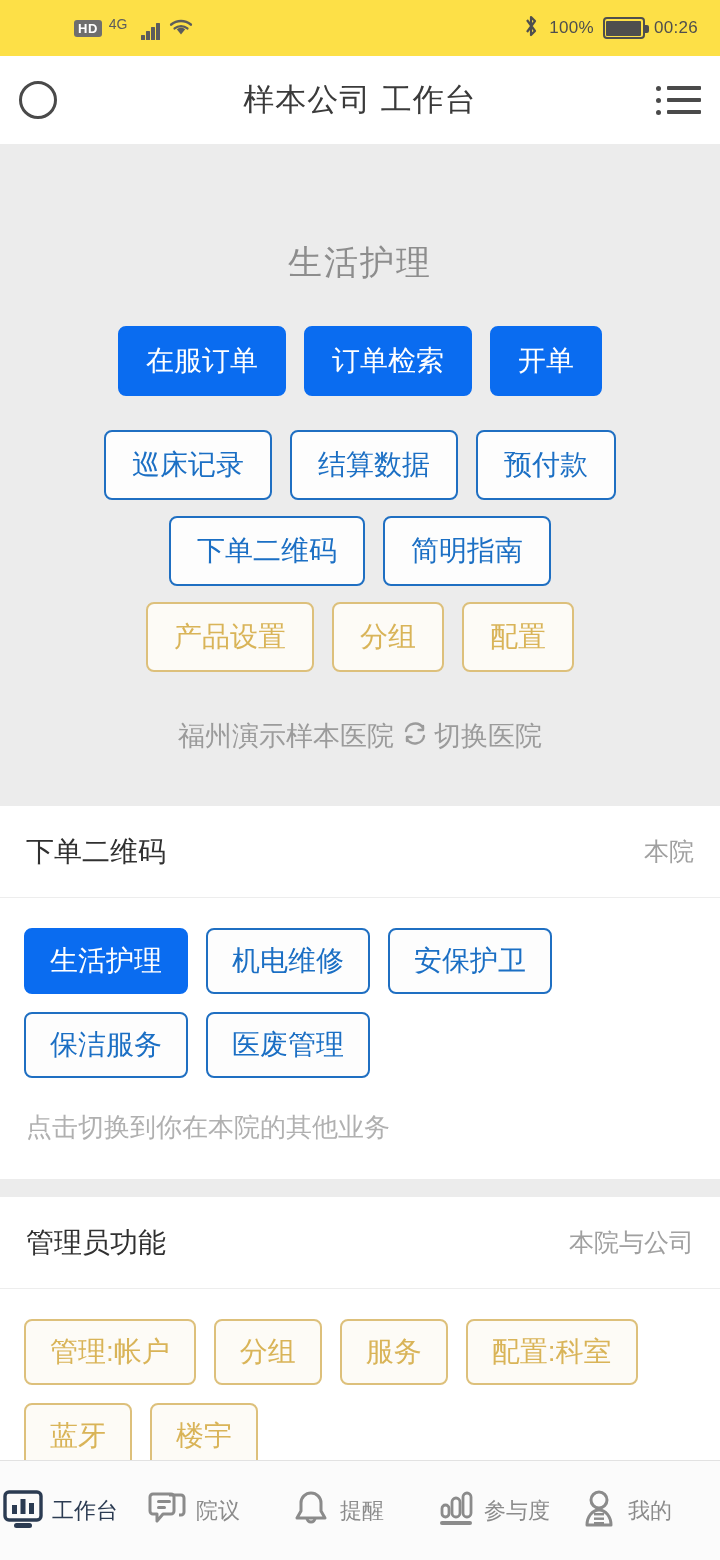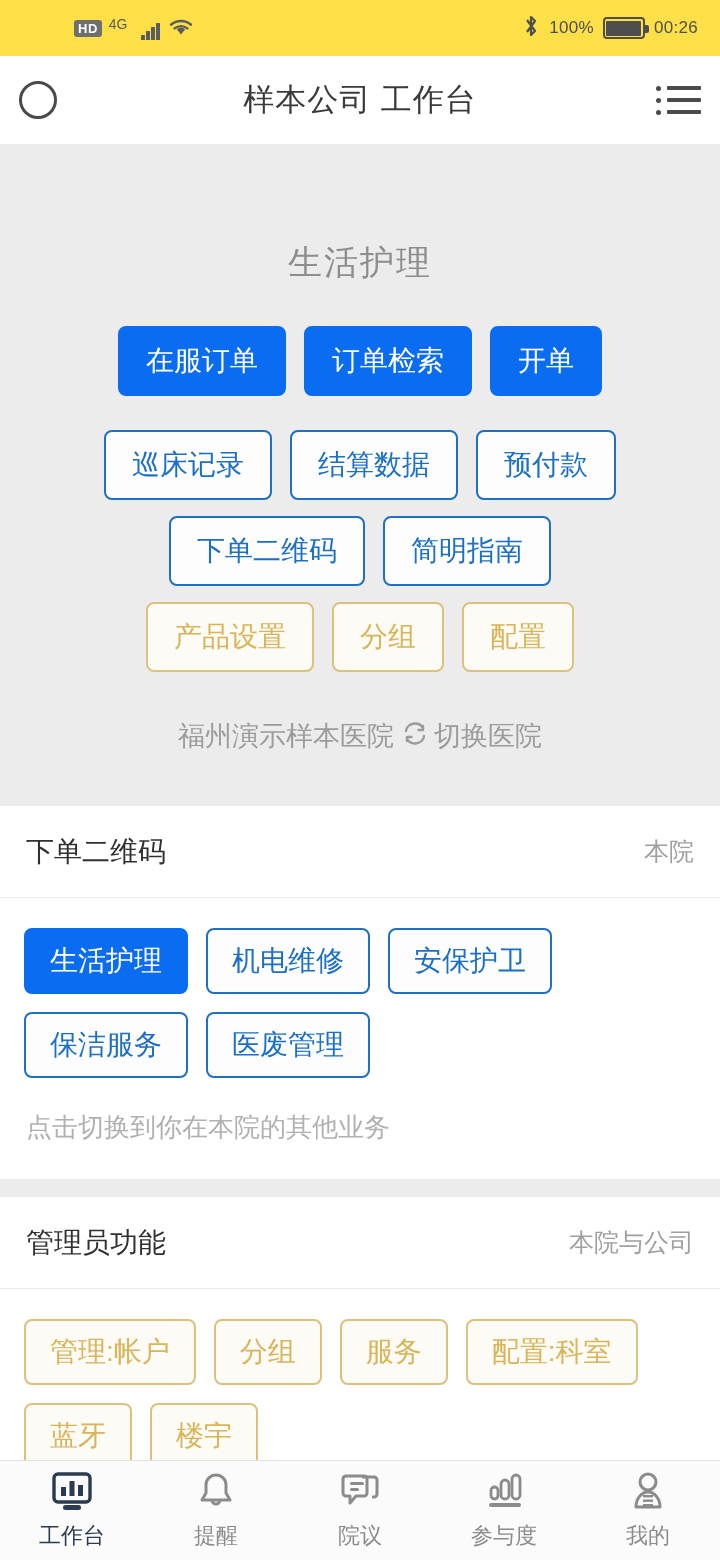--- a/index.html
+++ b/index.html
@@ -89,21 +89,21 @@
   .card-note { font-size: 26px; color: #b0b0b0; padding: 6px 26px 34px; }
 
   .grid { display: flex; flex-wrap: wrap; gap: 18px; }
   .grid .btn { padding: 17px 24px; }
 
   
   .tabbar {
     flex: 0 0 100px; height: 100px; background: #fbfbfb;
     border-top: 1px solid #e2e2e2; display: flex; align-items: center;
   }
-  .tab { flex: 1 1 0; display: flex; flex-direction: column; align-items: center; gap: 6px; cursor: pointer; }
+  .tab { flex: 1 1 0; display: flex; flex-direction: row; align-items: center; gap: 6px; cursor: pointer; }
   .tab .tab-label { font-size: 22px; color: #8b8b8b; }
   .tab.active .tab-label { color: #2b3b52; }
   .tab svg { display: block; }
 </style>
 </head>
 <body>
 
 <div class="phone">
 
   <div class="statusbar">
@@ -250,37 +250,37 @@
           <rect x="29" y="14" width="5" height="11" fill="#2b3b52"></rect>
           <rect x="14" y="34" width="18" height="5" rx="2.5" fill="#2b3b52"></rect>
         </svg>
       </span>
       <span class="tab-label">工作台</span>
     </div>
 
     <div class="tab">
       <span>
         <svg width="46" height="44" viewBox="0 0 46 44">
-          <path d="M23 4 a10 10 0 0 1 10 10 v8 l4 7 H9 l4-7 v-8 a10 10 0 0 1 10-10 z" stroke="#8b8b8b" stroke-width="3" fill="none" stroke-linejoin="round"></path>
-          <path d="M19 29 a4 4 0 0 0 8 0" stroke="#8b8b8b" stroke-width="3" fill="none"></path>
-        </svg>
-      </span>
-      <span class="tab-label">提醒</span>
-    </div>
-
-    <div class="tab">
-      <span>
-        <svg width="46" height="44" viewBox="0 0 46 44">
           <path d="M25 6 h12 a3 3 0 0 1 3 3 v14 a3 3 0 0 1-3 3 h-2" stroke="#8b8b8b" stroke-width="3" fill="none" stroke-linejoin="round"></path>
           <path d="M9 5 h18 a3 3 0 0 1 3 3 v14 a3 3 0 0 1-3 3 h-8 l-6 7 v-7 h-4 a3 3 0 0 1-3-3 v-14 a3 3 0 0 1 3-3 z" stroke="#8b8b8b" stroke-width="3" fill="none" stroke-linejoin="round"></path>
           <rect x="13" y="11" width="14" height="3" rx="1.5" fill="#8b8b8b"></rect>
           <rect x="13" y="17" width="9" height="3" rx="1.5" fill="#8b8b8b"></rect>
         </svg>
       </span>
       <span class="tab-label">院议</span>
+    </div>
+
+    <div class="tab">
+      <span>
+        <svg width="46" height="44" viewBox="0 0 46 44">
+          <path d="M23 4 a10 10 0 0 1 10 10 v8 l4 7 H9 l4-7 v-8 a10 10 0 0 1 10-10 z" stroke="#8b8b8b" stroke-width="3" fill="none" stroke-linejoin="round"></path>
+          <path d="M19 29 a4 4 0 0 0 8 0" stroke="#8b8b8b" stroke-width="3" fill="none"></path>
+        </svg>
+      </span>
+      <span class="tab-label">提醒</span>
     </div>
 
     <div class="tab">
       <span>
         <svg width="46" height="44" viewBox="0 0 46 44">
           <rect x="10" y="16" width="7" height="12" rx="3.5" stroke="#8b8b8b" stroke-width="2.8" fill="none"></rect>
           <rect x="20" y="9" width="8" height="19" rx="4" stroke="#8b8b8b" stroke-width="2.8" fill="none"></rect>
           <rect x="31" y="4" width="8" height="24" rx="4" stroke="#8b8b8b" stroke-width="2.8" fill="none"></rect>
           <rect x="8" y="32" width="32" height="4" rx="2" fill="#8b8b8b"></rect>
         </svg>

